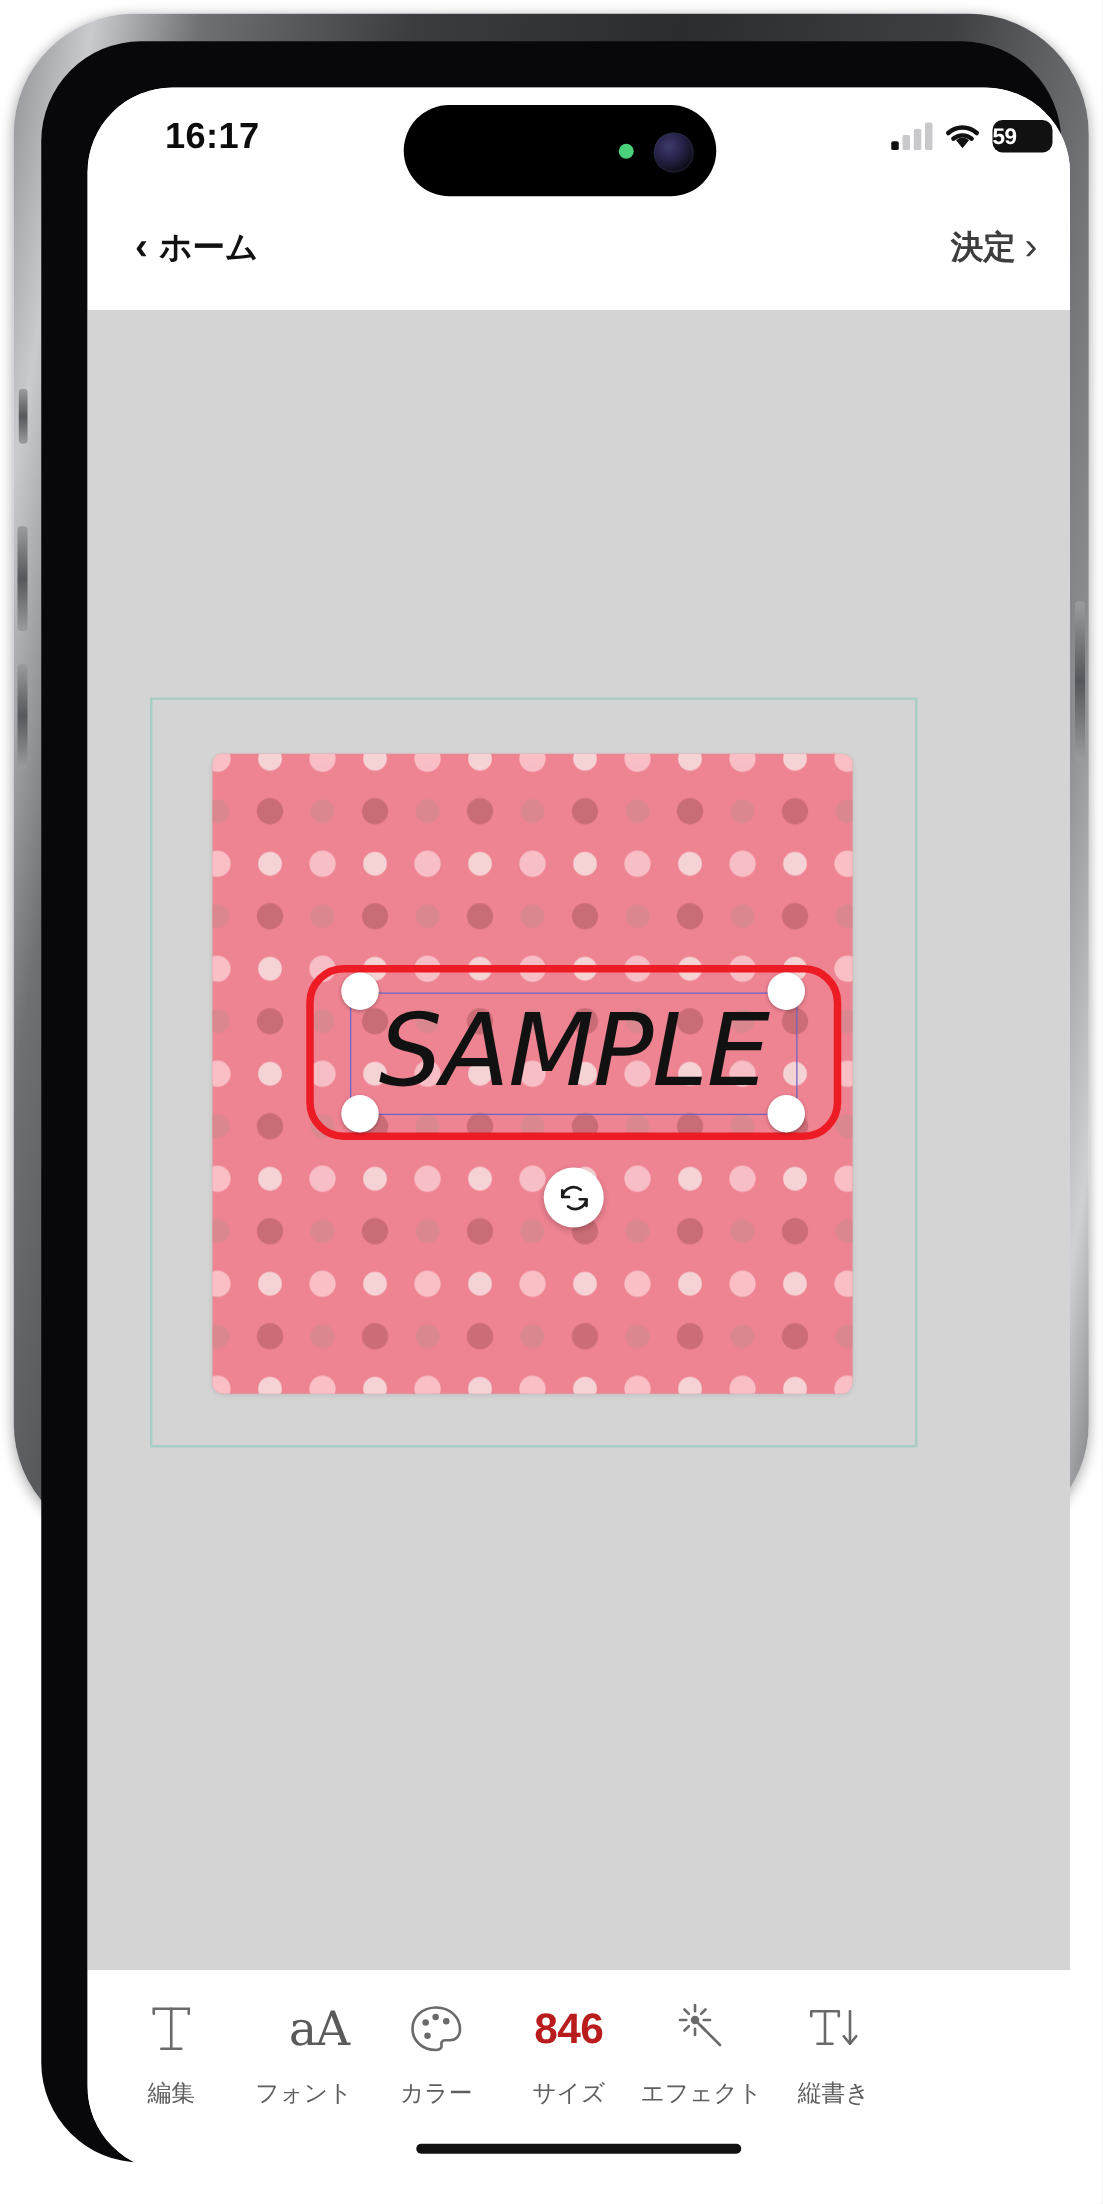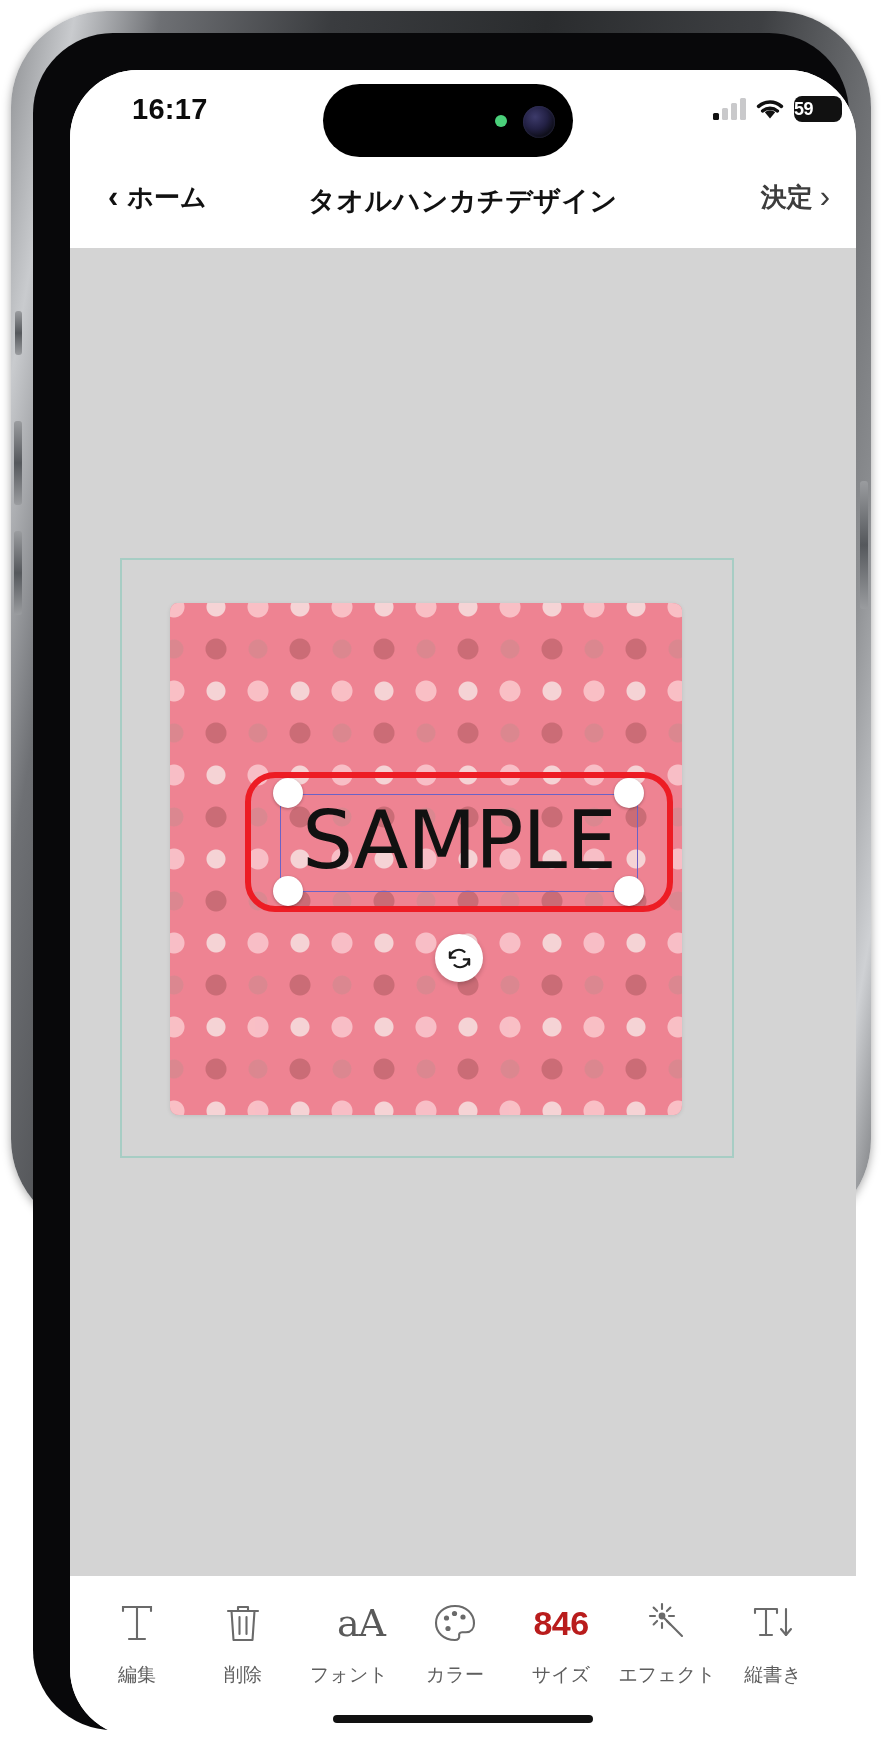--- a/index.html
+++ b/index.html
@@ -169,21 +169,21 @@
     width:358px; height:98px;
     border:1.5px solid #6b62c6;
     box-sizing:border-box;
   }
   #sample-text{
     position:absolute; left:35px; top:16px;
     width:358px; height:104px;
     display:flex; align-items:center; justify-content:center;
     font-family:"DejaVu Sans","Liberation Sans",sans-serif;
     font-size:80px; font-weight:400; color:#111;
-    letter-spacing:-1px; white-space:nowrap;
+    letter-spacing:-1px; white-space:nowrap;font-style:italic;
   }
   .handle{
     position:absolute; width:30px; height:30px; border-radius:50%;
     background:#ffffff; box-shadow:0 1px 3px rgba(0,0,0,.3);
     cursor:pointer;
   }
   #handle-tl{ left:28px;  top:6px;   }
   #handle-tr{ left:369px; top:6px;   }
   #handle-bl{ left:28px;  top:104px; }
   #handle-br{ left:369px; top:104px; }
@@ -267,21 +267,20 @@
             <span>59</span>
           </div>
         </div>
       </div>
 
       <div id="nav-bar">
         <div id="back-button">
           <span class="chev">‹</span>
           <span id="back-label">ホーム</span>
         </div>
-        <div id="nav-title">タオルハンカチデザイン</div>
         <div id="confirm-button">
           <span id="confirm-label">決定</span>
           <span class="chev">›</span>
         </div>
       </div>
 
       <div id="canvas">
 
         <div id="guide-frame"></div>
 
@@ -316,32 +315,20 @@
           <div class="tool-icon">
             <svg width="44" height="44" viewBox="0 0 44 44" fill="none" stroke="#6a6a6a" stroke-width="2.1" stroke-linecap="round">
               <path d="M8 10 L8 6 L36 6 L36 10"></path>
               <path d="M22 6 L22 38"></path>
               <path d="M14 38 L30 38"></path>
             </svg>
           </div>
           <div class="tool-label">編集</div>
         </div>
 
-        <div class="tool-item">
-          <div class="tool-icon">
-            <svg width="40" height="44" viewBox="0 0 40 44" fill="none" stroke="#6a6a6a" stroke-width="2.1" stroke-linecap="round" stroke-linejoin="round">
-              <path d="M5 10 L35 10"></path>
-              <path d="M15 10 L15 6 L25 6 L25 10"></path>
-              <path d="M8.5 10 L10.5 39 L29.5 39 L31.5 10"></path>
-              <path d="M16.5 16 L16.5 33"></path>
-              <path d="M23.5 16 L23.5 33"></path>
-            </svg>
-          </div>
-          <div class="tool-label">削除</div>
-        </div>
 
         <div class="tool-item">
           <div class="tool-icon fontaa">aA</div>
           <div class="tool-label">フォント</div>
         </div>
 
         <div class="tool-item">
           <div class="tool-icon">
             <svg width="46" height="42" viewBox="0 0 46 42" fill="none" stroke="#6a6a6a" stroke-width="2.1">
               <path d="M23 4 C11.5 4 4 11.8 4 21 C4 30.2 11.5 38 23 38 C26.2 38 27.6 36 27.2 34 C26.8 32 27.6 30.2 30 30.2 L34 30.2 C39 30.2 42 26.5 42 21.4 C42 11.8 34 4 23 4 Z"></path>

